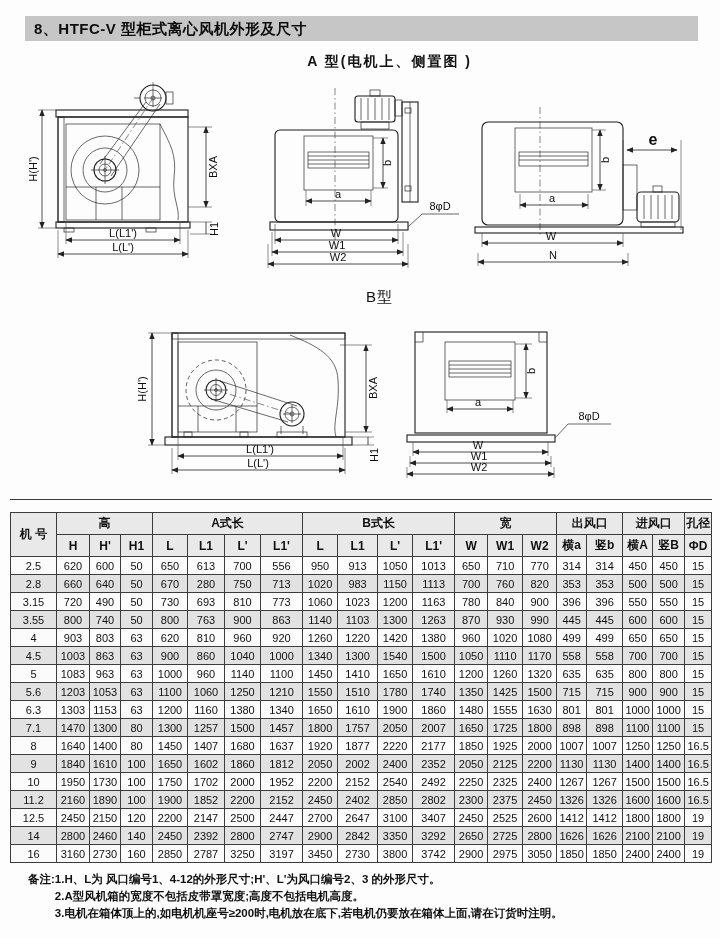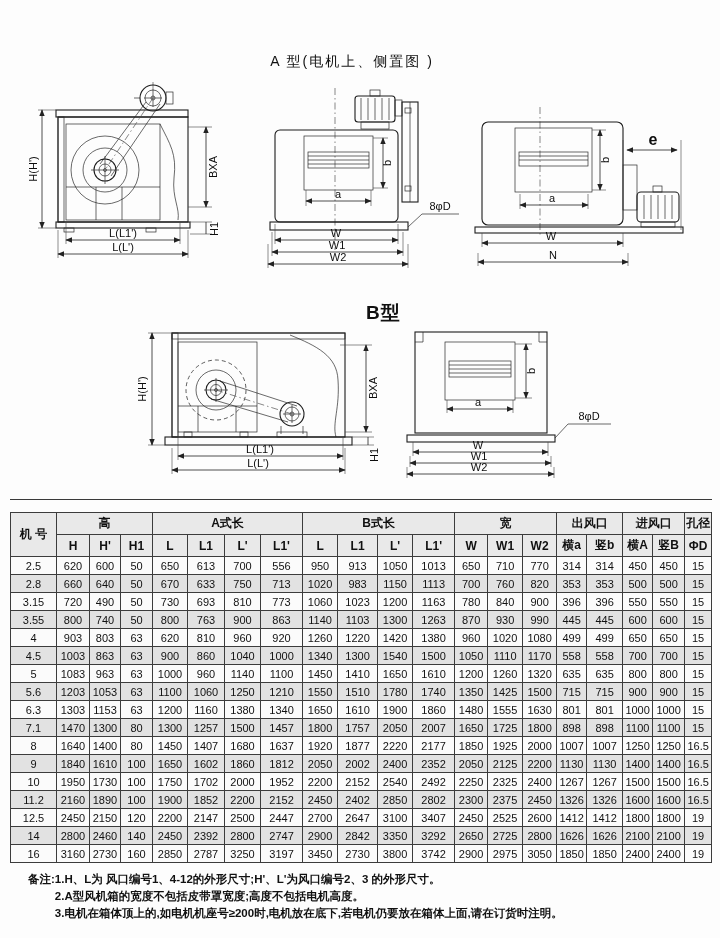--- a/index.html
+++ b/index.html
@@ -6,24 +6,24 @@
   .page {
     position:relative; width:720px; height:938px; background:#fdfdfd;
     font-family:"Liberation Sans","DejaVu Sans",sans-serif; color:#111; overflow:hidden;
   }
   .title-bar {
     position:absolute; left:25px; top:16px; width:673px; height:25px;
     background:#c6c6c6; font-size:15px; font-weight:bold; line-height:25px;
     padding-left:9px; box-sizing:border-box; letter-spacing:0.5px; color:#0d0d0d;
   }
   .subtitle-a {
-    position:absolute; left:232px; top:53px; width:240px; text-align:center;
-    font-size:14px; font-weight:normal; letter-spacing:2px;
+    position:absolute; left:232px; top:53px; width:240px; text-align:right;
+    font-size:14px; font-weight:bold; letter-spacing:2px;
   }
-  .subtitle-b { position:absolute; left:366px; top:300px; font-size:19px; font-weight:bold; letter-spacing:1px; }
+  .subtitle-b { position:absolute; left:366px; top:288px; font-size:15px; font-weight:normal; letter-spacing:1px; }
   svg.dg { position:absolute; overflow:visible; }
   .dgA1 { left:30px;  top:82px;  }
   .dgA2 { left:262px; top:88px;  }
   .dgA3 { left:465px; top:95px;  }
   .dgB1 { left:140px; top:328px; }
   .dgB2 { left:405px; top:312px; }
   svg .ln   { stroke:#1d1d1d; stroke-width:1.1; fill:none; }
   svg .thin { stroke:#2a2a2a; stroke-width:0.7; fill:none; }
   svg .dim  { stroke:#222;    stroke-width:0.8; fill:none; }
   svg .ext  { stroke:#444;    stroke-width:0.6; fill:none; }
@@ -43,20 +43,21 @@
   tbody tr:nth-child(even) td { background:#e2e2e2; }
 
   .notes { position:absolute; left:28px; top:871px; font-size:11.5px; font-weight:bold; line-height:17px; display:flex; }
   .notes-prefix { white-space:nowrap; }
 </style>
 </head>
 <body>
 
 <div class="page">
 
+  <div class="title-bar">8、HTFC-V 型柜式离心风机外形及尺寸</div>
   <div class="subtitle-a">A 型(电机上、侧置图 )</div>
 
   <svg class="dg dgA1" width="230" height="185" viewBox="0 0 230 185">
     <defs>
       <marker id="mA1" viewBox="0 0 10 8" refX="9" refY="4" markerWidth="9" markerHeight="7" orient="auto-start-reverse">
           <path d="M0,0 L10,4 L0,8 Z" fill="#222"></path>
         </marker>
       <pattern id="hA1" patternUnits="userSpaceOnUse" width="4" height="4">
           <path d="M0,4 l4,-4" stroke="#777" stroke-width="0.6"></path>
         </pattern>
@@ -427,21 +428,21 @@
             <td>450</td>
             <td>450</td>
             <td>15</td>
           </tr>
           <tr>
             <td>2.8</td>
             <td>660</td>
             <td>640</td>
             <td>50</td>
             <td>670</td>
-            <td>633</td>
+            <td>280</td>
             <td>750</td>
             <td>713</td>
             <td>1020</td>
             <td>983</td>
             <td>1150</td>
             <td>1113</td>
             <td>700</td>
             <td>760</td>
             <td>820</td>
             <td>353</td>

